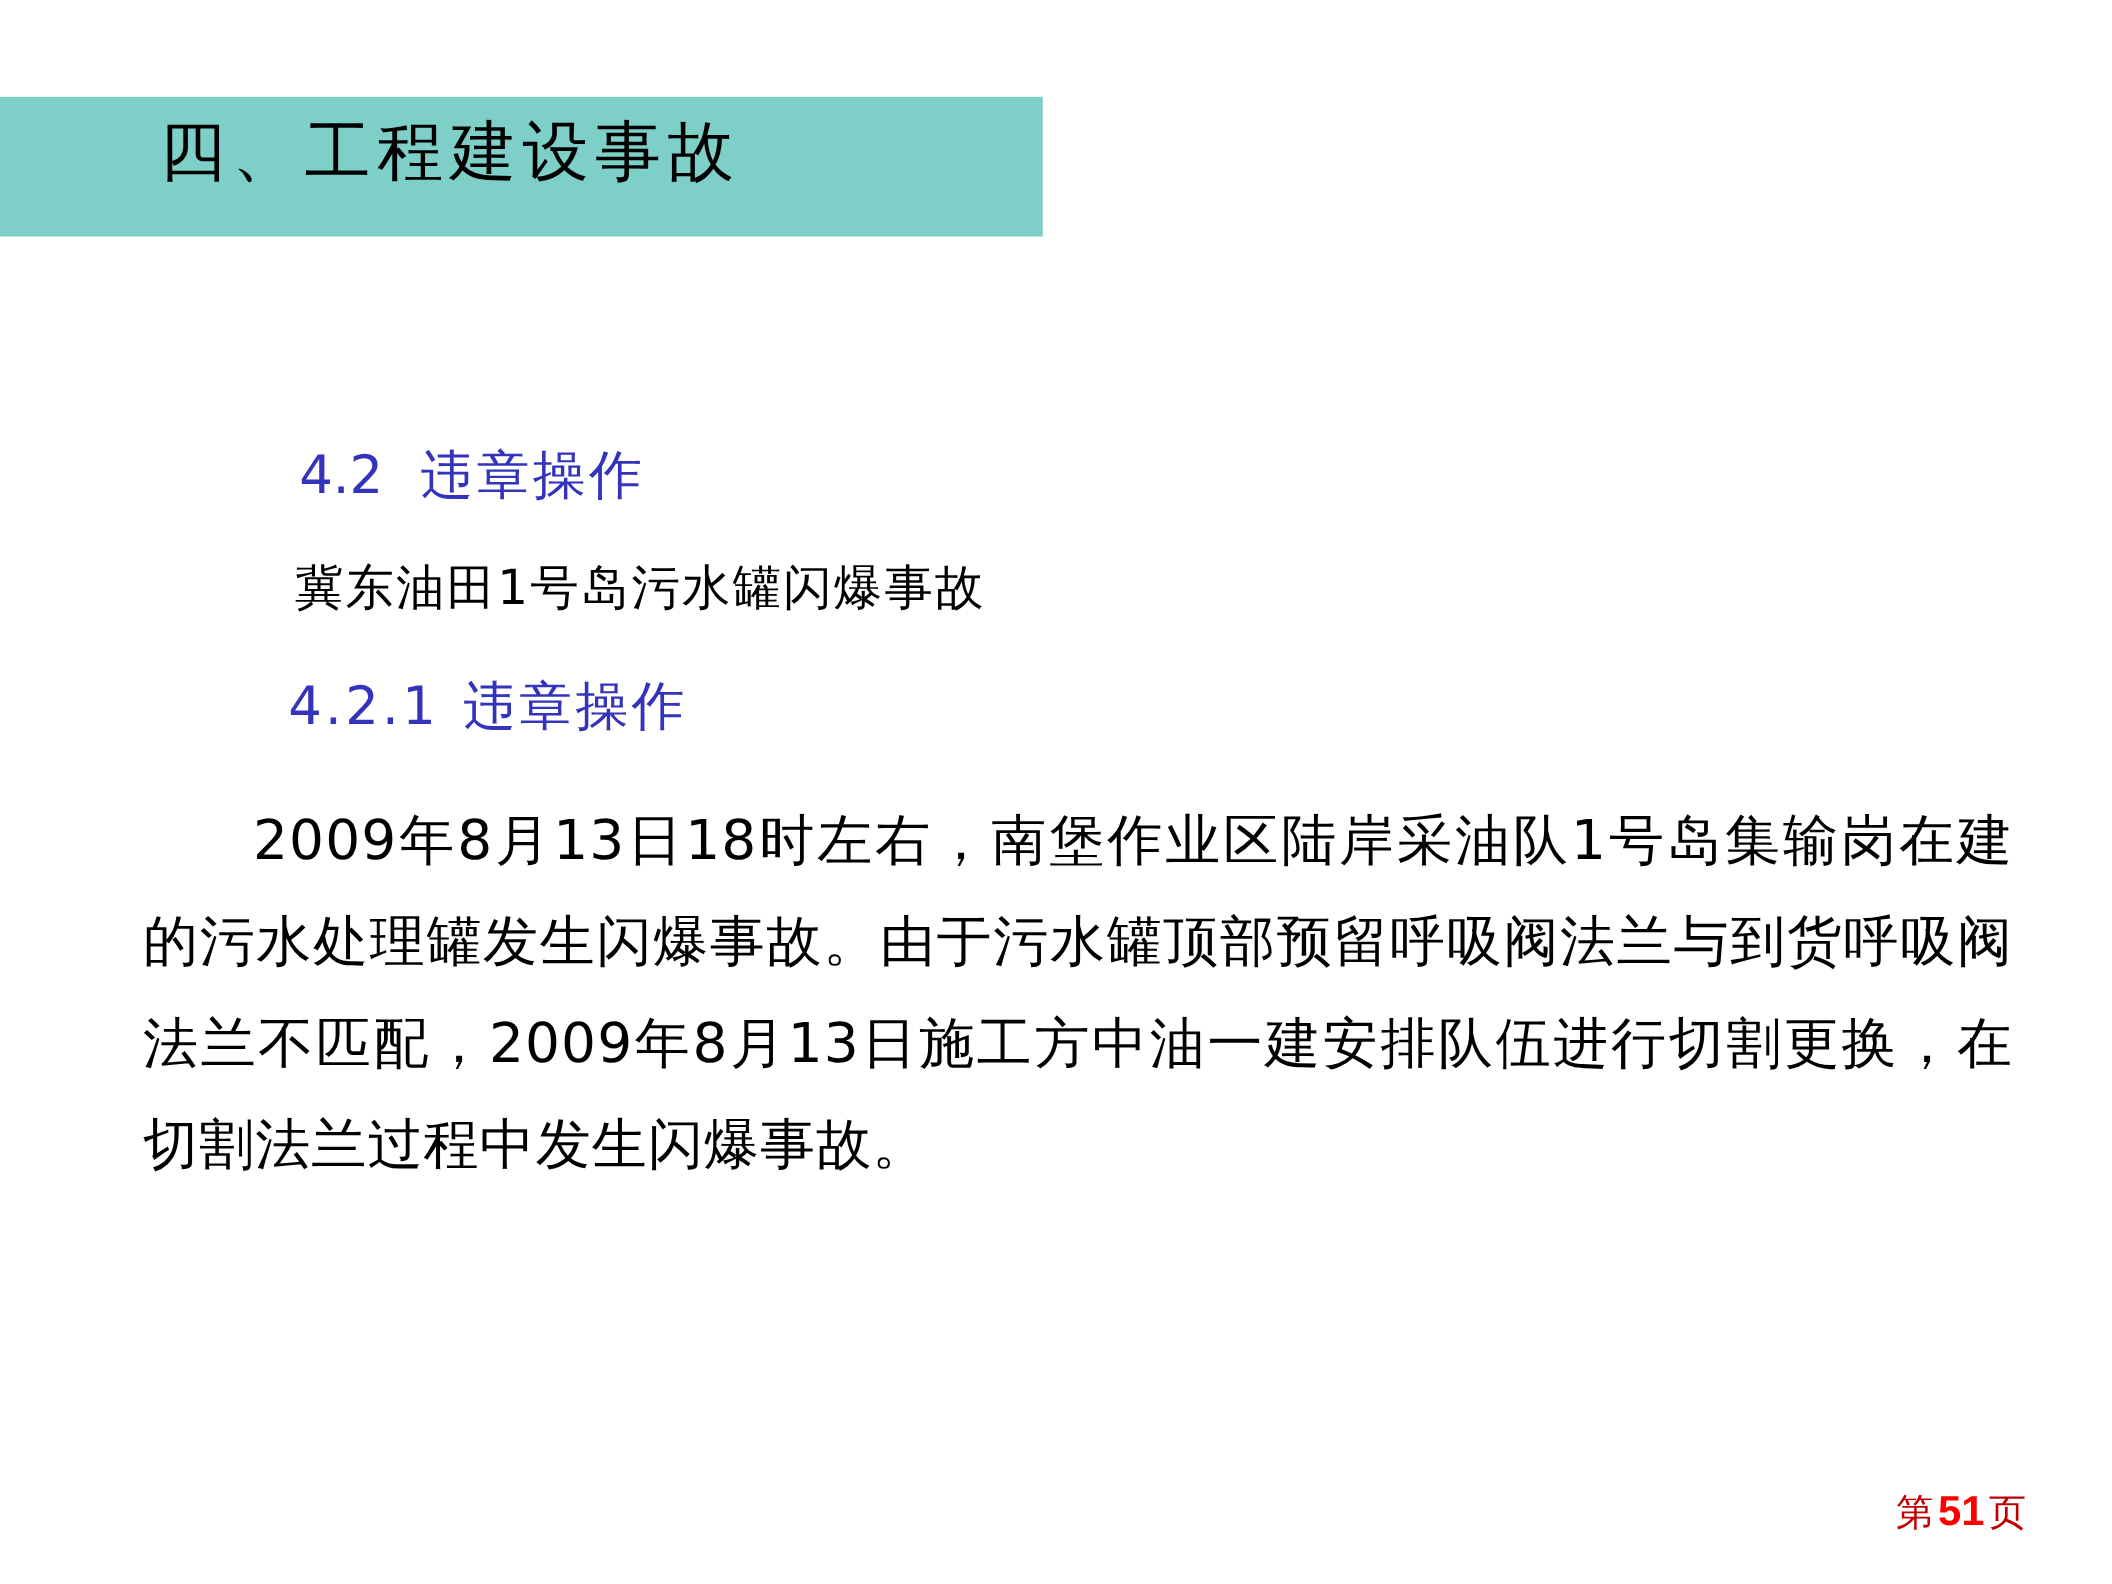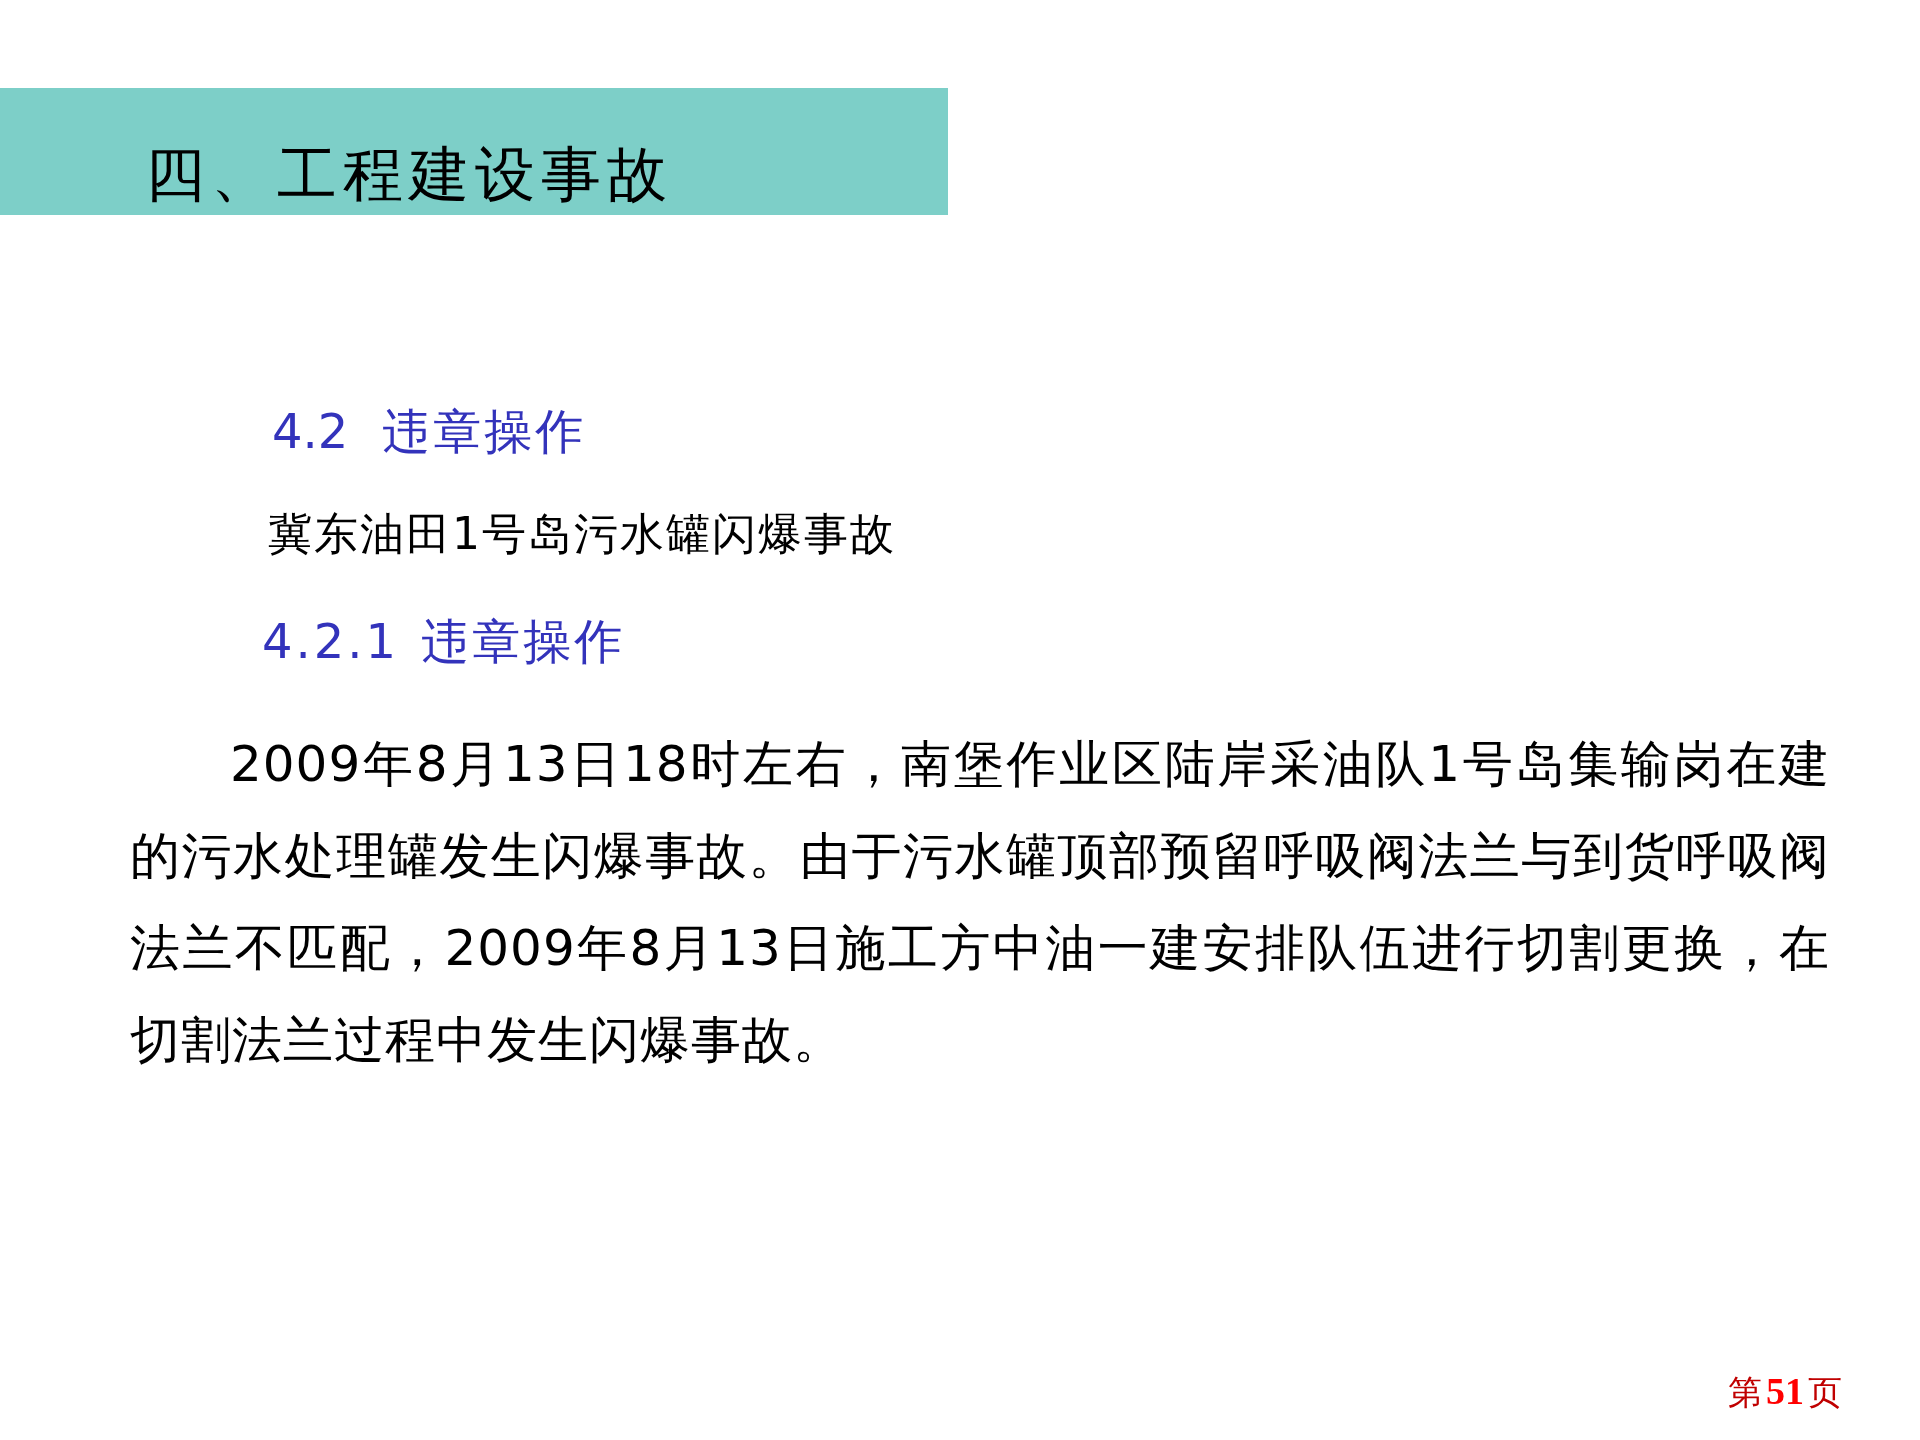--- a/index.html
+++ b/index.html
@@ -32,21 +32,20 @@
   .header-title {
     position: absolute;
     left: 145px;
     top: 108px;
     font-size: 60px;
     line-height: 1;
     color: #000000;
     font-family: "DejaVu Sans", sans-serif;
     letter-spacing: 6px;
     white-space: nowrap;
-    margin-top: 36px;
   }
   
   .red-subtitle {
     position: absolute;
     left: 795px;
     top: 283px;
     font-size: 56px;
     color: #FF0000;
     font-family: "DejaVu Sans", sans-serif;
     letter-spacing: 4px;
@@ -97,24 +96,24 @@
     color: #000000;
     font-family: "DejaVu Sans", sans-serif;
     text-align: justify;
     text-indent: 100px;
     letter-spacing: 1px;
   }
   
   .page-number {
     position: absolute;
     right: 78px;
-    bottom: 24px;
+    bottom: 42px;
     font-size: 34px;
     color: #C00000;
-    font-family: Liberation Serif, serif;
+    font-family: Liberation Sans, sans-serif;
     white-space: nowrap;
   }
   .page-number .pg-label { color: #C00000; }
   .page-number .pg-num {
     color: #FF0000;
     font-weight: bold;
     font-size: 38px;
     padding: 0 4px;
   }
   .page-number .pg-unit { color: #C00000; }

